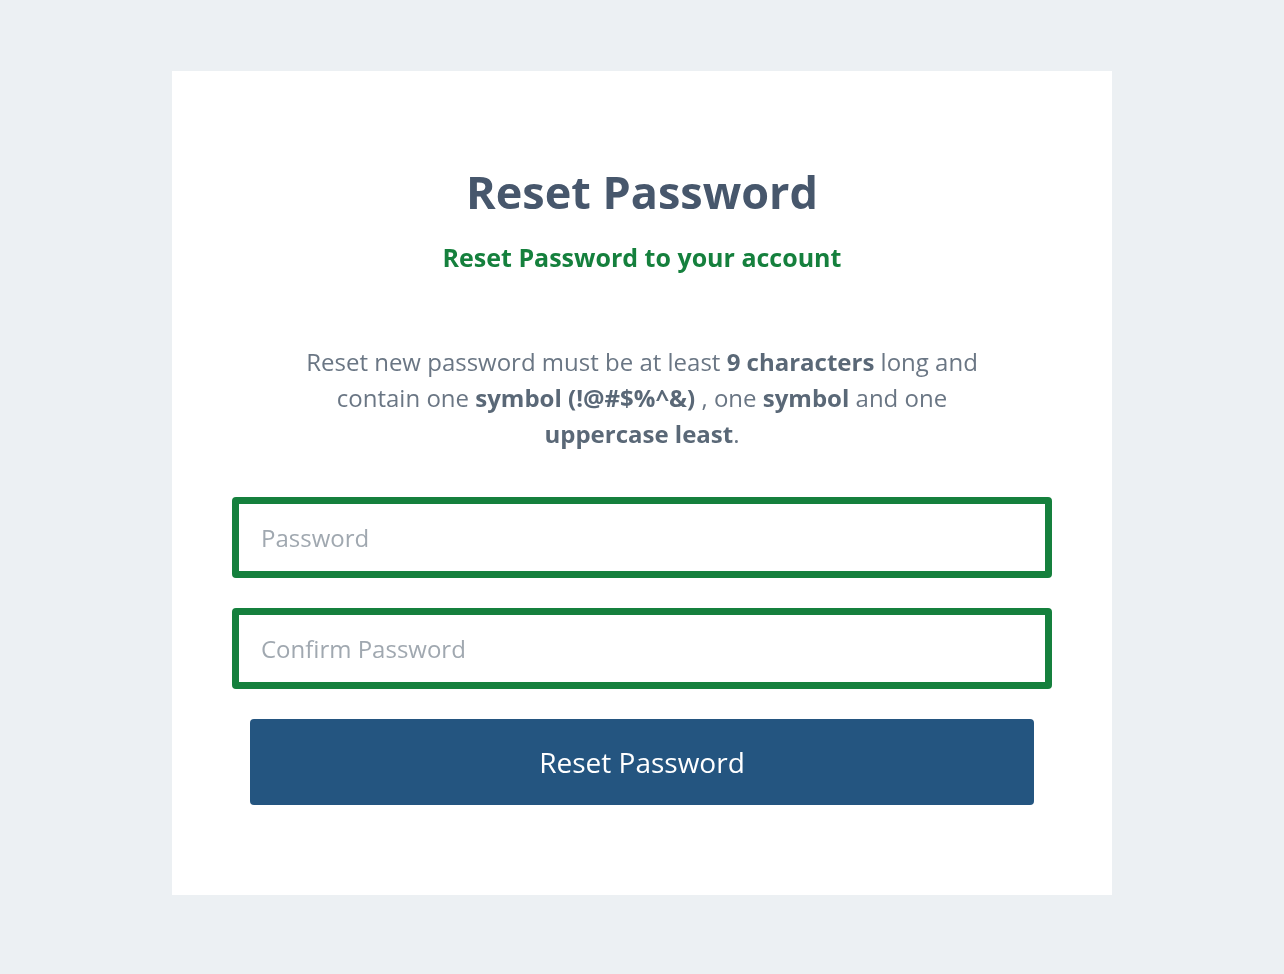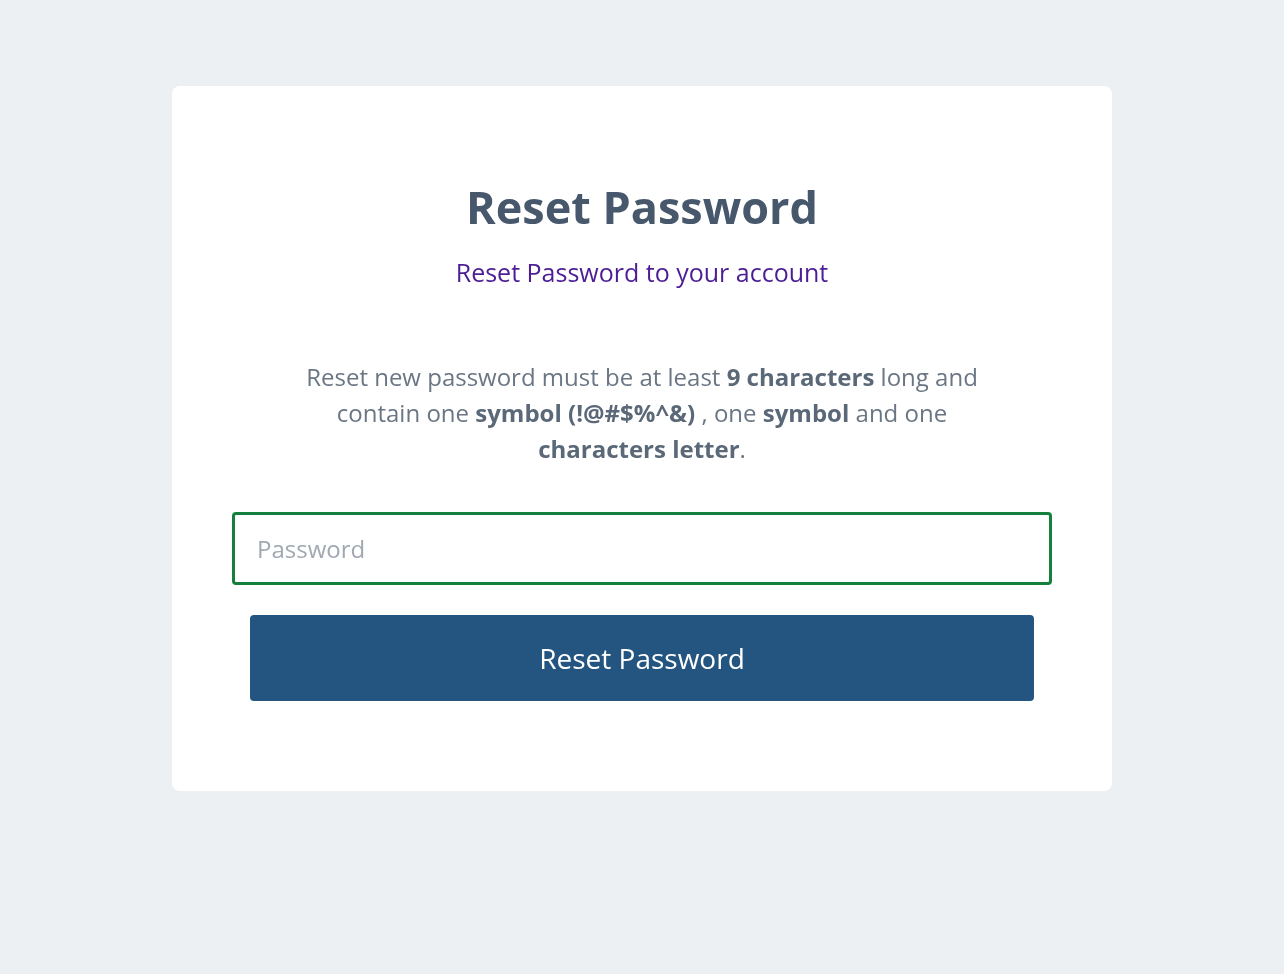--- a/index.html
+++ b/index.html
@@ -11,41 +11,41 @@
     body {
       font-family: 'Open Sans', -apple-system, BlinkMacSystemFont, 'Segoe UI', Roboto, sans-serif;
       background-color: #ecf0f3;
       min-height: 100vh;
       padding: 70px 0;
     }
 
     .card {
       background-color: #ffffff;
       max-width: 940px;
-      margin: 16px auto;
-      border-radius: 8px;
+      margin: 1px auto;
+      border-radius: 0;
       padding: 90px 60px;
     }
 
     .header {
       text-align: center;
       margin-bottom: 70px;
     }
 
     .title {
       font-size: 45px;
       font-weight: 700;
       color: #47576c;
       margin-bottom: 18px;
     }
 
     .subtitle {
       font-size: 25px;
-      color: #4c1d95;
-      font-weight: 400;
+      color: #15803d;
+      font-weight: 700;
     }
 
     .instructions {
       text-align: center;
       font-size: 24px;
       color: #6a7684;
       line-height: 1.5;
       margin-bottom: 45px;
       padding: 0 50px;
     }
@@ -56,21 +56,21 @@
     }
 
     .form-group {
       margin-bottom: 30px;
     }
 
     .input-field {
       width: 100%;
       padding: 17px 22px;
       font-size: 24px;
-      border: 3px solid #15803d;
+      border: 7px solid #15803d;
       border-radius: 4px;
       color: #555;
       font-family: inherit;
       outline: none;
     }
 
     .input-field::placeholder {
       color: #a0a8b0;
     }
 
@@ -94,24 +94,27 @@
 </head>
 <body>
 
 <div class="card">
   <div class="header">
     <h1 class="title">Reset Password</h1>
     <p class="subtitle">Reset Password to your account</p>
   </div>
 
   <p class="instructions">
-    <span>Reset new password must be at least </span><strong>9 characters</strong><span> long and contain one </span><strong>symbol (!@#$%^&amp;)</strong><span> , one </span><strong>symbol</strong><span> and one </span><strong>characters letter</strong><span>.</span>
+    <span>Reset new password must be at least </span><strong>9 characters</strong><span> long and contain one </span><strong>symbol (!@#$%^&amp;)</strong><span> , one </span><strong>symbol</strong><span> and one </span><strong>uppercase least</strong><span>.</span>
   </p>
 
   <div class="form-group">
     <input type="password" class="input-field" placeholder="Password" style="">
   </div>
 
+  <div class="form-group">
+    <input type="password" class="input-field" placeholder="Confirm Password" style="">
+  </div>
 
   <div class="btn-wrapper">
     <button class="btn-submit">Reset Password</button>
   </div>
 </div>
 
 </body></html>

